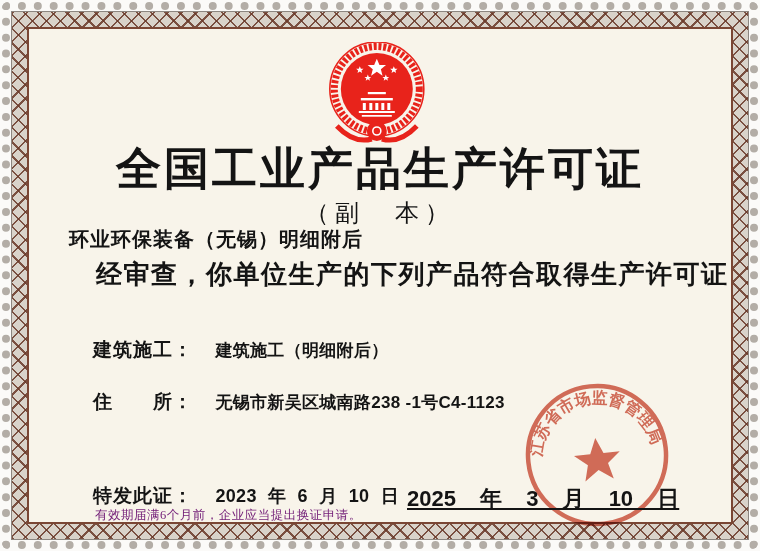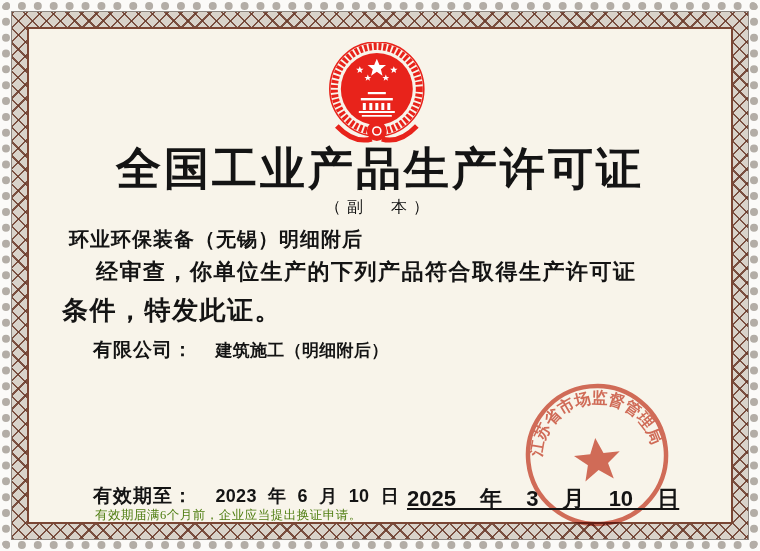--- a/index.html
+++ b/index.html
@@ -33,46 +33,46 @@
   .emblem{position:absolute;left:50%;top:13px;width:106px;height:104px;transform:translateX(-53%);}
   .title{
     position:absolute;top:117px;left:0;width:100%;text-align:center;
     font-family:"Liberation Serif","DejaVu Serif",serif;
     font-size:45px;font-weight:bold;letter-spacing:3px;line-height:1.05;
     white-space:nowrap;
   }
   .subtitle{
     position:absolute;top:168px;left:0;width:100%;text-align:center;
     font-family:Liberation Serif, serif;
-    font-size:16px;letter-spacing:6px;
+    font-size:24px;letter-spacing:6px;
   }
   .company{
     position:absolute;left:40px;top:197px;
     font-family:"Liberation Serif","DejaVu Serif",serif;
     font-size:20px;font-weight:bold;letter-spacing:1px;
   }
-  .stmt1{position:absolute;left:67px;top:228px;font-size:22px;font-weight:bold;letter-spacing:1.5px;white-space:nowrap;}
+  .stmt1{position:absolute;left:67px;top:228px;font-size:26px;font-weight:bold;letter-spacing:1.5px;white-space:nowrap;}
   .stmt2{position:absolute;left:33px;top:264px;font-size:26px;font-weight:bold;letter-spacing:1.5px;}
   .row{position:absolute;left:64px;white-space:nowrap;z-index:2;}
   .row .lbl{
     display:inline-block;width:118px;
     font-family:"Liberation Serif","DejaVu Serif",serif;
     font-size:19px;font-weight:bold;letter-spacing:1px;
   }
   .row .val{font-size:17px;font-weight:bold;letter-spacing:.3px;vertical-align:baseline;}
   .r0{top:308px;} .r1{top:360px;} .r2{top:392px;} .r3{top:422px;} .r4{top:454px;}
   .r4 .val{font-size:18px;word-spacing:6px;}
   .issue-date{
     position:absolute;left:378px;top:455px;z-index:2;
     font-size:22px;font-weight:bold;word-spacing:18px;white-space:nowrap;text-decoration:underline;
   }
   .footnote{
     position:absolute;left:66px;top:478px;
     font-family:"Liberation Serif","DejaVu Serif",serif;
-    font-size:12.5px;letter-spacing:.5px;color:#4d7c0f;
+    font-size:12.5px;letter-spacing:.5px;color:#701a75;
   }
   .seal{
     position:absolute;left:494px;top:352px;width:148px;height:148px;
     z-index:1;opacity:.85;mix-blend-mode:multiply;
     transform:rotate(-6deg);
   }
   .seal text{
     font-family:"Liberation Serif","DejaVu Serif",serif;
     font-weight:bold;
   }
@@ -113,40 +113,43 @@
       <circle cx="53" cy="89" r="4" fill="none" stroke="#ffffff" stroke-width="1.6"></circle>
       <path d="M13,84 Q30,102 48,97" stroke="#e8231b" stroke-width="5" fill="none"></path>
       <path d="M93,84 Q76,102 58,97" stroke="#e8231b" stroke-width="5" fill="none"></path>
     </svg>
 
     <div class="title">全国工业产品生产许可证</div>
     <div class="subtitle">（副　本）</div>
 
     <div class="company">环业环保装备（无锡）明细附后</div>
     <div class="stmt1">经审查，你单位生产的下列产品符合取得生产许可证</div>
-    <div class="stmt2">条件，特发此证。</div>
 
     <svg class="seal" viewBox="0 0 148 148" aria-hidden="true">
       <defs>
         <path id="sealArc" d="M 18,78 A 56,56 0 0 1 130,78"></path>
         <polygon id="sealStar" points="0,-10 2.9,-3.2 10,-3.2 4.4,1.4 6.2,8.3 0,4 -6.2,8.3 -4.4,1.4 -10,-3.2 -2.9,-3.2"></polygon>
       </defs>
       <circle cx="74" cy="74" r="69" fill="none" stroke="#cf5743" stroke-width="4.5"></circle>
       <use href="#sealStar" transform="translate(74,80) scale(2.3)" fill="#cf5743"></use>
       <text font-size="16" fill="#cf5743">
         <textPath href="#sealArc" startOffset="50%" text-anchor="middle">江苏省市场监督管理局</textPath>
       </text>
     </svg>
 
     <div class="row r0">
-      <span class="lbl">有限公司：</span>
+      <span class="lbl">建筑施工：</span>
       <span class="val">建筑施工（明细附后）</span>
     </div>
+    <div class="row r1">
+      <span class="lbl">住　　所：</span>
+      <span class="val">无锡市新吴区城南路238 -1号C4-1123</span>
+    </div>
     <div class="row r4">
-      <span class="lbl">有效期至：</span>
+      <span class="lbl">特发此证：</span>
       <span class="val">2023 年 6 月 10 日</span>
     </div>
 
     <div class="issue-date">2025 年 3 月 10 日</div>
 
     <div class="footnote">有效期届满6个月前，企业应当提出换证申请。</div>
 
   </div>
 </div>
 

